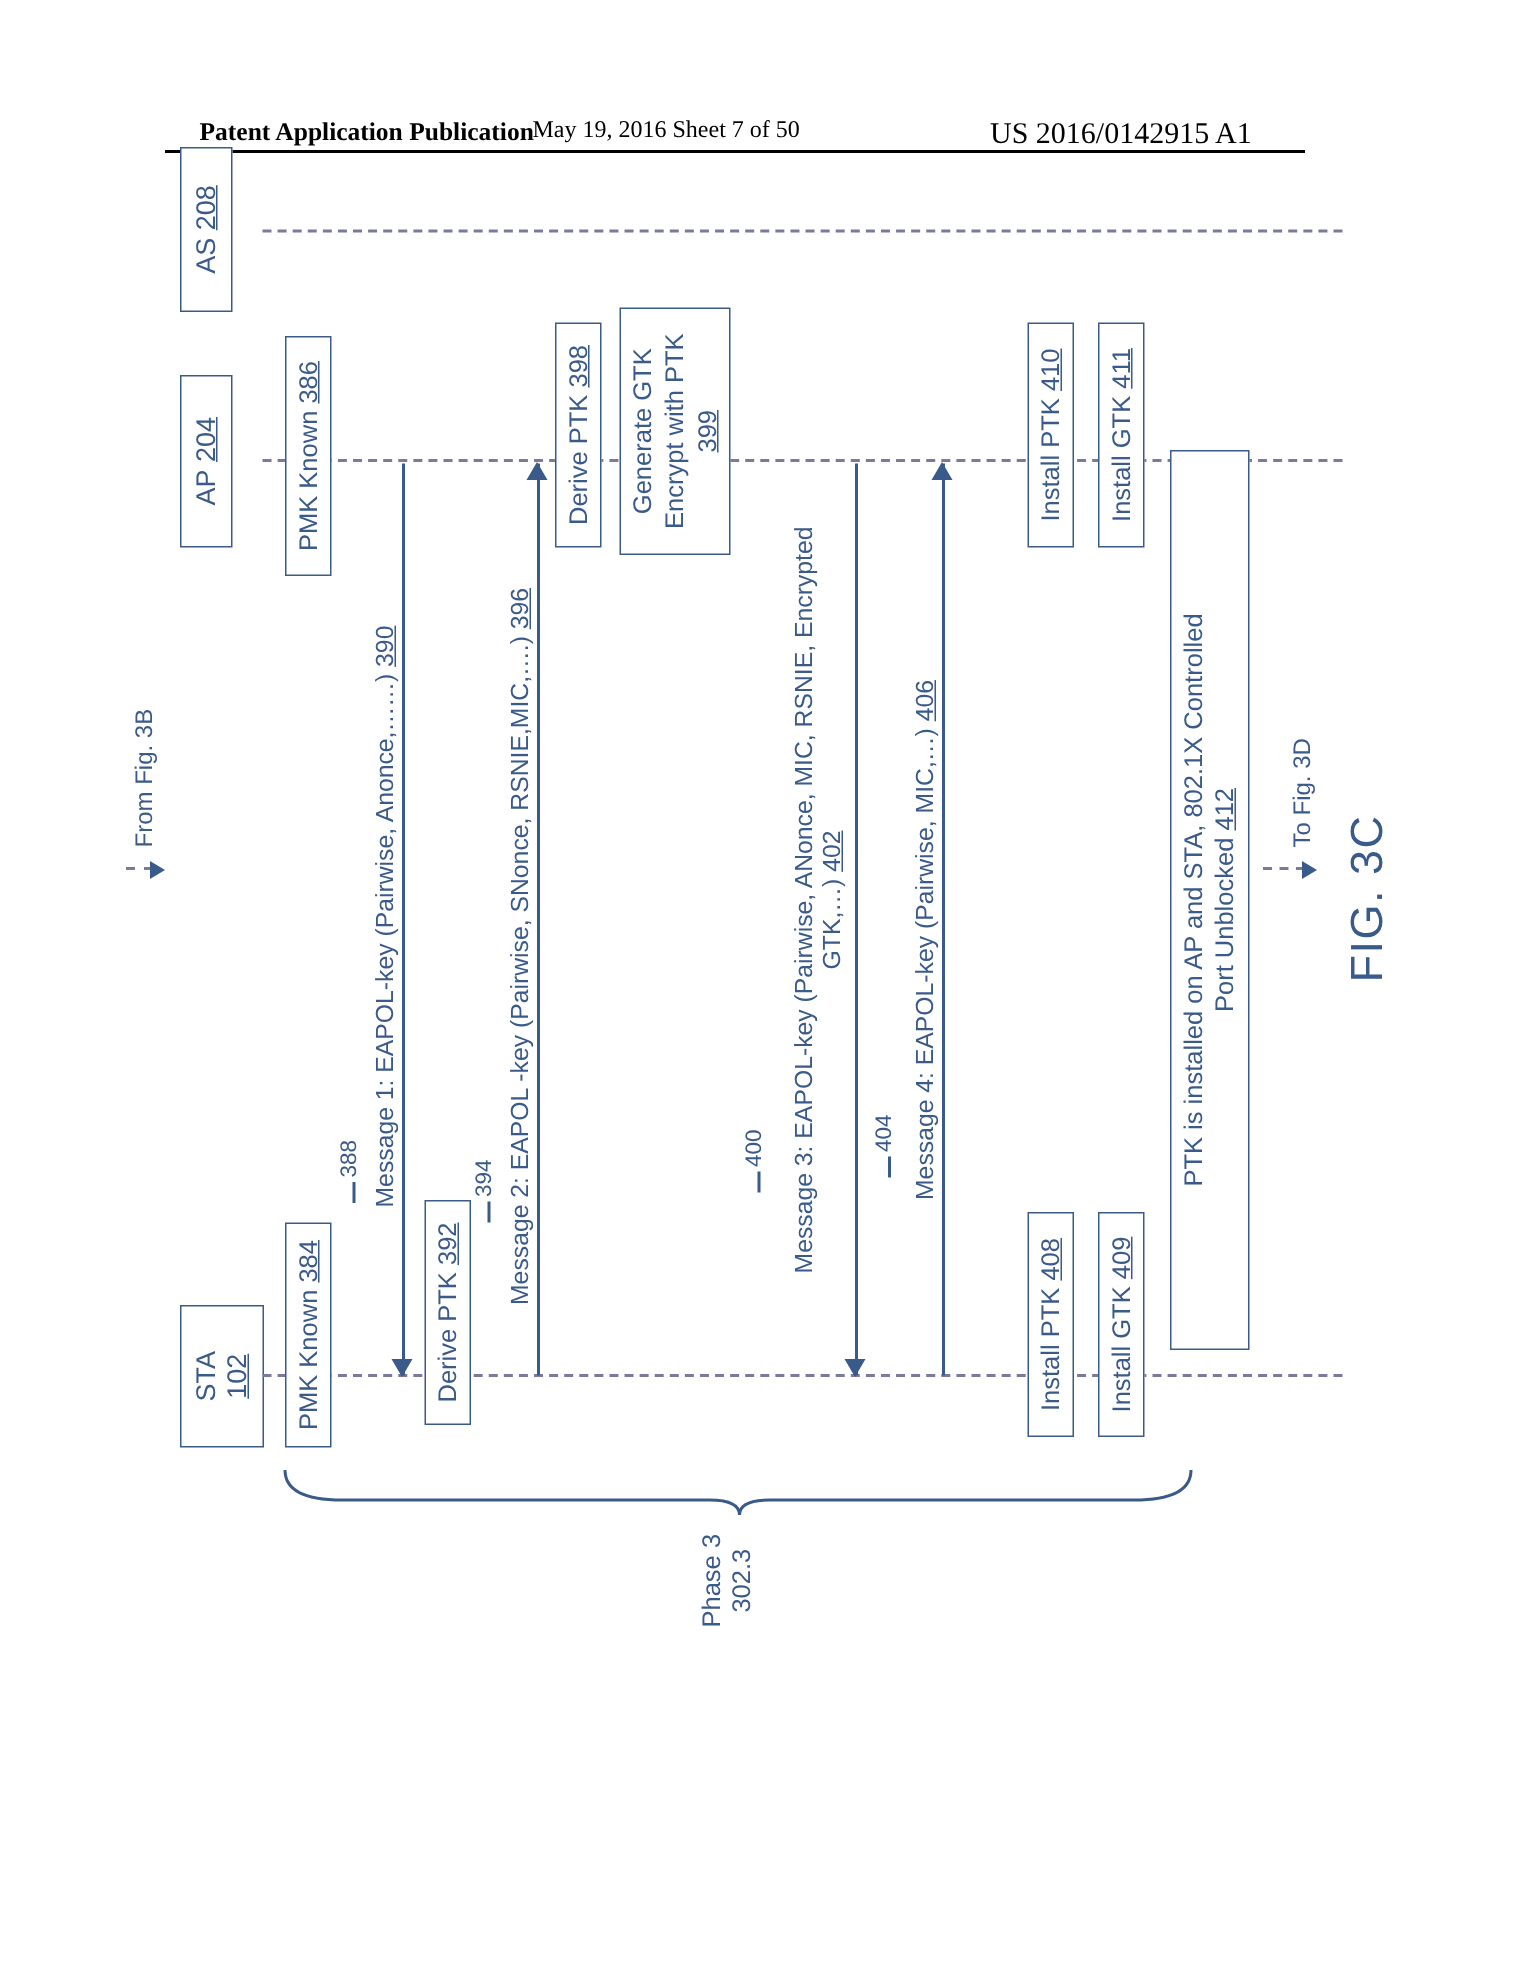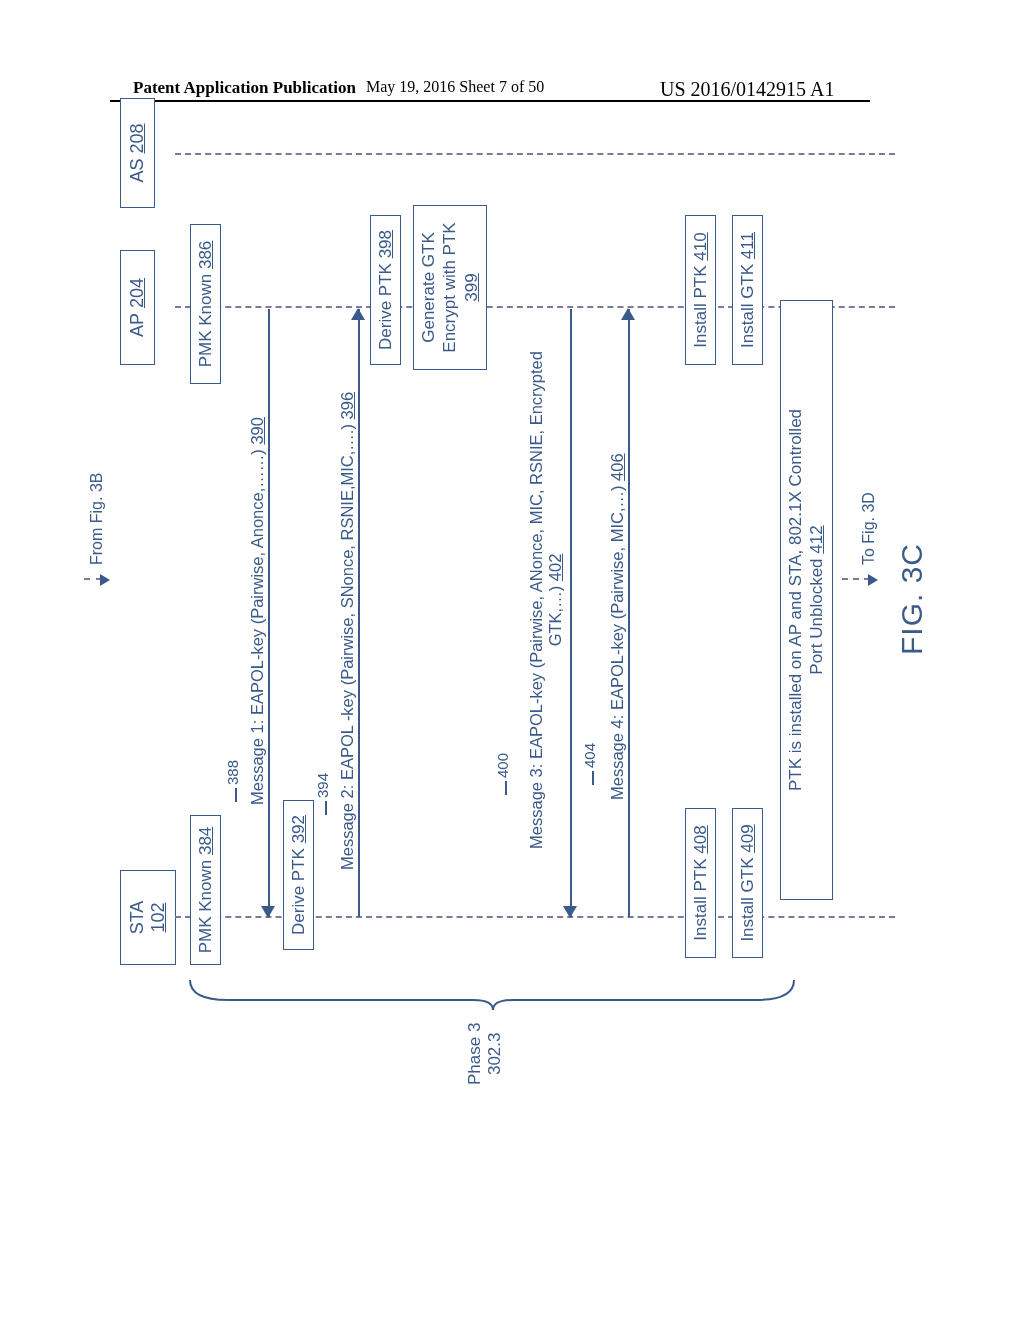--- a/index.html
+++ b/index.html
@@ -20,21 +20,21 @@
     font-family: "Times New Roman", serif;
   }
   .hdr-left {
     position: absolute;
     left: 133px;
     font-weight: bold;
     font-size: 17px;
   }
   .hdr-mid {
     position: absolute;
-    left: 366px;
+    left: 355px;
     font-size: 16px;
   }
   .hdr-right {
     position: absolute;
     left: 660px;
     font-size: 20px;
   }
   .hdr-rule {
     position: absolute;
     top: 100px;

